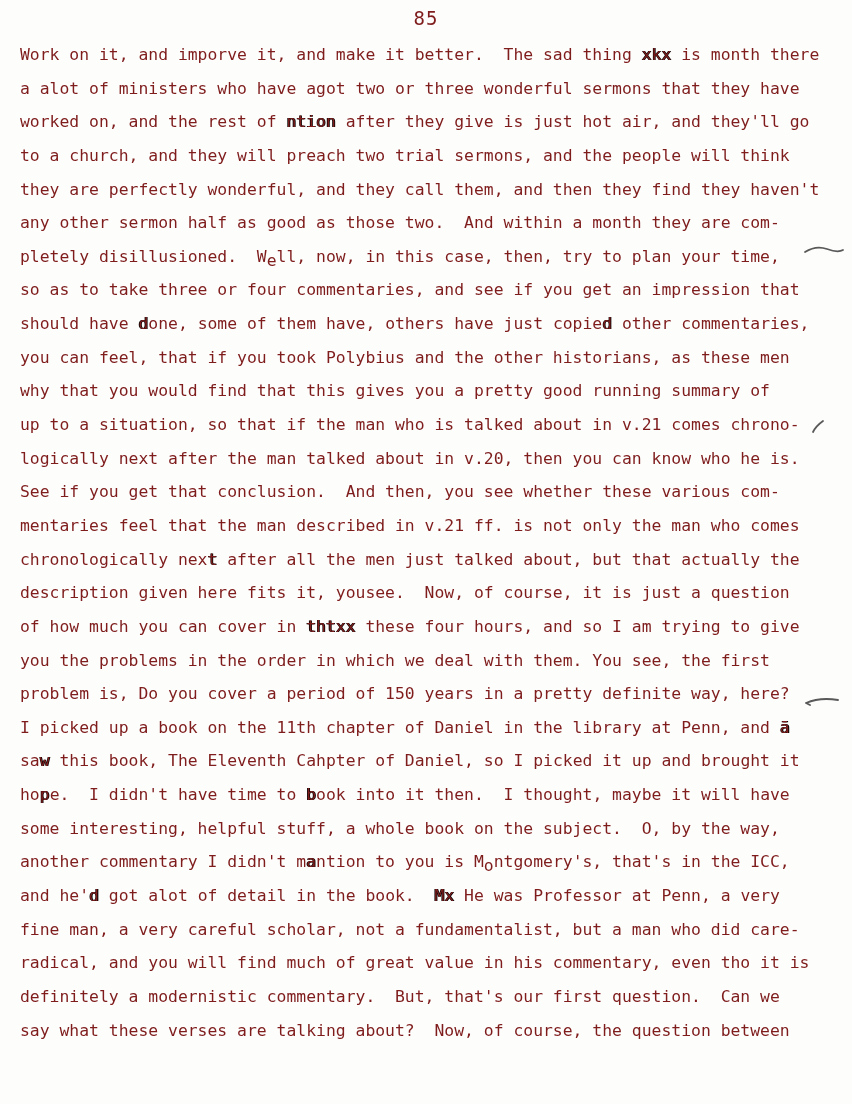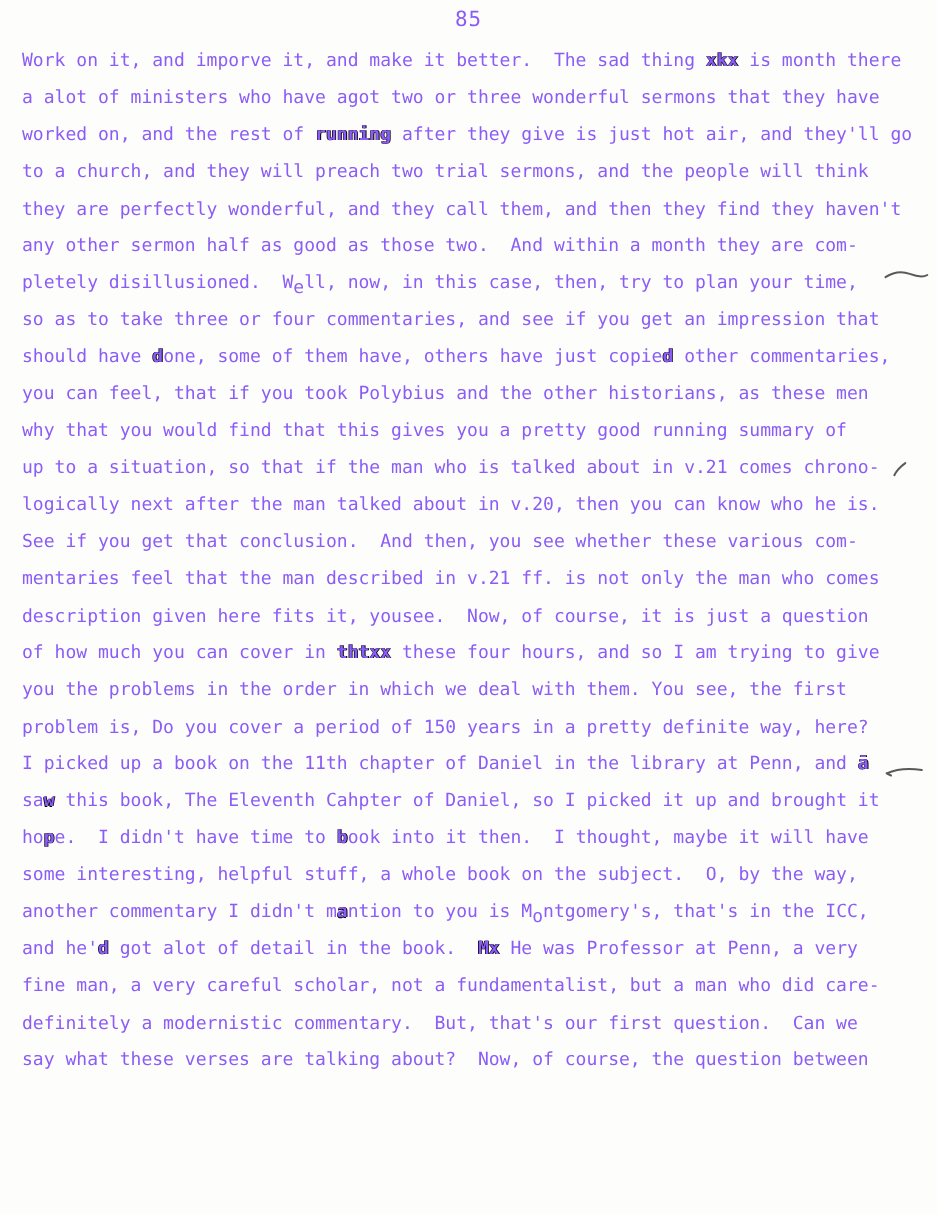--- a/index.html
+++ b/index.html
@@ -4,42 +4,42 @@
 <style>
   html,body{margin:0;padding:0;background:#e8e8e8;}
   #document-page{
     position:relative;
     width:852px;height:1104px;
     margin:0 auto;
     background:#fefefdf5;
     background-color:#fdfdfc;
     overflow:hidden;
     font-family:"DejaVu Sans Mono", monospace;
-    color:#8b5cf6;
+    color:#7f1d1d;
   }
   #page-number{
     position:absolute;top:7px;left:0;right:0;
     text-align:center;
     font-size:19px;
     letter-spacing:1px;
   }
   #text-block{
     position:absolute;
     left:20px;top:38px;
     width:820px;
     font-size:16.4px;
   }
   .line{
     white-space:pre;
     height:33.65px;
     line-height:33.65px;
   }
   
   .xout{
-    font-weight:700;
+    font-weight:400;
     text-shadow:0.8px 0 #000, -0.6px 0.4px #000;
   }
   
   .sub{
     position:relative;
     top:0.24em;
   }
   .pencil-mark{
     position:absolute;
     pointer-events:none;
@@ -47,44 +47,46 @@
   .pencil-mark svg{display:block;}
 </style>
 </head>
 <body>
 
 <div id="document-page">
   <div id="page-number">85</div>
   <div id="text-block">
       <div class="line"><span>Work on it, and imporve it, and make it better.  The sad thing </span><span class="xout">xkx</span><span> is month there</span></div>
       <div class="line"><span>a alot of ministers who have agot two or three wonderful sermons that they have</span></div>
-      <div class="line"><span>worked on, and the rest of </span><span class="xout">running</span><span> after they give is just hot air, and they'll go</span></div>
+      <div class="line"><span>worked on, and the rest of </span><span class="xout">ntion</span><span> after they give is just hot air, and they'll go</span></div>
       <div class="line"><span>to a church, and they will preach two trial sermons, and the people will think</span></div>
       <div class="line"><span>they are perfectly wonderful, and they call them, and then they find they haven't</span></div>
       <div class="line"><span>any other sermon half as good as those two.  And within a month they are com-</span></div>
       <div class="line"><span>pletely disillusioned.  W</span><span class="sub">e</span><span>ll, now, in this case, then, try to plan your time,</span></div>
       <div class="line"><span>so as to take three or four commentaries, and see if you get an impression that</span></div>
       <div class="line"><span>should have </span><span class="xout">d</span><span>one, some of them have, others have just copie</span><span class="xout">d</span><span> other commentaries,</span></div>
       <div class="line"><span>you can feel, that if you took Polybius and the other historians, as these men</span></div>
       <div class="line"><span>why that you would find that this gives you a pretty good running summary of</span></div>
       <div class="line"><span>up to a situation, so that if the man who is talked about in v.21 comes chrono-</span></div>
       <div class="line"><span>logically next after the man talked about in v.20, then you can know who he is.</span></div>
       <div class="line"><span>See if you get that conclusion.  And then, you see whether these various com-</span></div>
       <div class="line"><span>mentaries feel that the man described in v.21 ff. is not only the man who comes</span></div>
+      <div class="line"><span>chronologically nex</span><span class="xout">t</span><span> after all the men just talked about, but that actually the</span></div>
       <div class="line"><span>description given here fits it, yousee.  Now, of course, it is just a question</span></div>
       <div class="line"><span>of how much you can cover in </span><span class="xout">thtxx</span><span> these four hours, and so I am trying to give</span></div>
       <div class="line"><span>you the problems in the order in which we deal with them. You see, the first</span></div>
       <div class="line"><span>problem is, Do you cover a period of 150 years in a pretty definite way, here?</span></div>
       <div class="line"><span>I picked up a book on the 11th chapter of Daniel in the library at Penn, and </span><span class="xout">ā</span></div>
       <div class="line"><span>sa</span><span class="xout">w</span><span> this book, The Eleventh Cahpter of Daniel, so I picked it up and brought it</span></div>
       <div class="line"><span>ho</span><span class="xout">p</span><span>e.  I didn't have time to </span><span class="xout">b</span><span>ook into it then.  I thought, maybe it will have</span></div>
       <div class="line"><span>some interesting, helpful stuff, a whole book on the subject.  O, by the way,</span></div>
       <div class="line"><span>another commentary I didn't m</span><span class="xout">a</span><span>ntion to you is M</span><span class="sub">o</span><span>ntgomery's, that's in the ICC,</span></div>
       <div class="line"><span>and he'</span><span class="xout">d</span><span> got alot of detail in the book.  </span><span class="xout">Mx</span><span> He was Professor at Penn, a very</span></div>
       <div class="line"><span>fine man, a very careful scholar, not a fundamentalist, but a man who did care-</span></div>
+      <div class="line"><span>radical, and you will find much of great value in his commentary, even tho it is</span></div>
       <div class="line"><span>definitely a modernistic commentary.  But, that's our first question.  Can we</span></div>
       <div class="line"><span>say what these verses are talking about?  Now, of course, the question between</span></div>
     </div>
 <span class="pencil-mark" style="left: 803px; top: 243px;">
       <svg width="42" height="16" viewBox="0 0 42 16">
         <path d="M2 9 Q 13 2, 24 6 T 40 7" fill="none" stroke="#3c3c3c" stroke-width="1.8" stroke-linecap="round" opacity="0.85"></path>
       </svg>
     </span>
     <span class="pencil-mark" style="left: 810px; top: 418px;">
       <svg width="16" height="18" viewBox="0 0 16 18">

